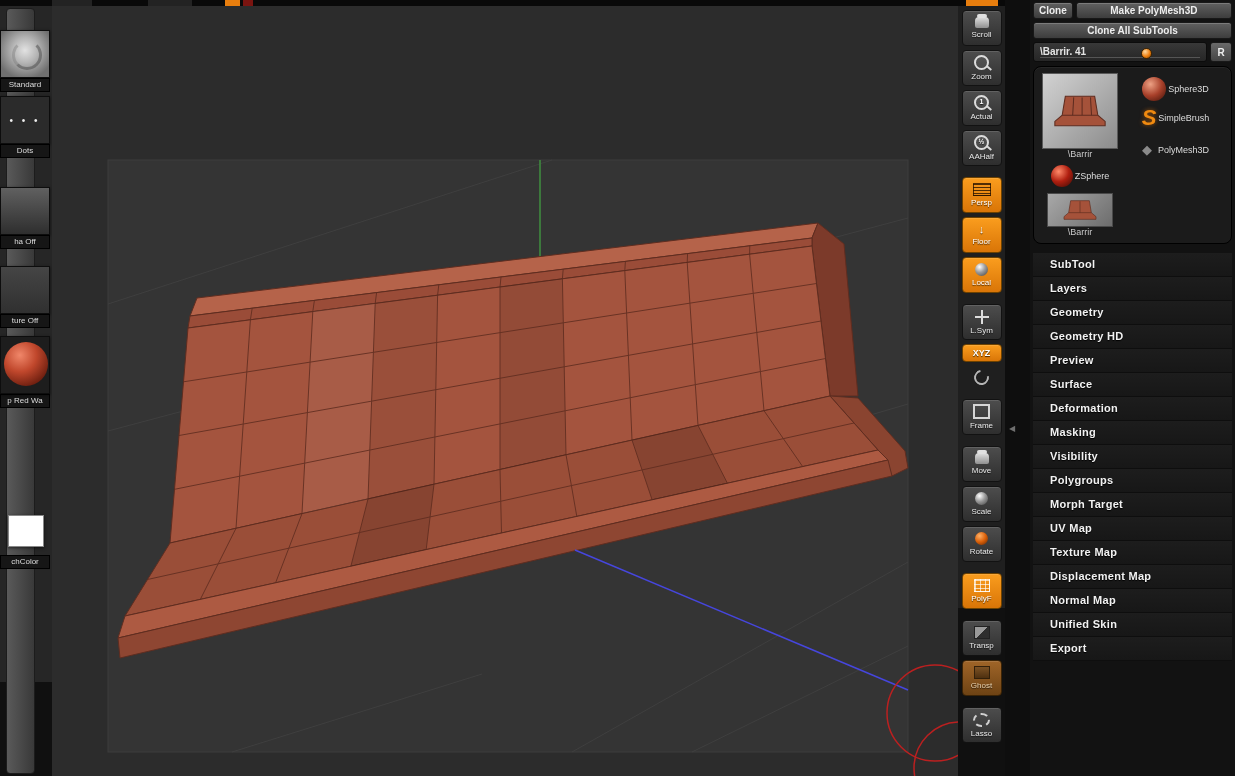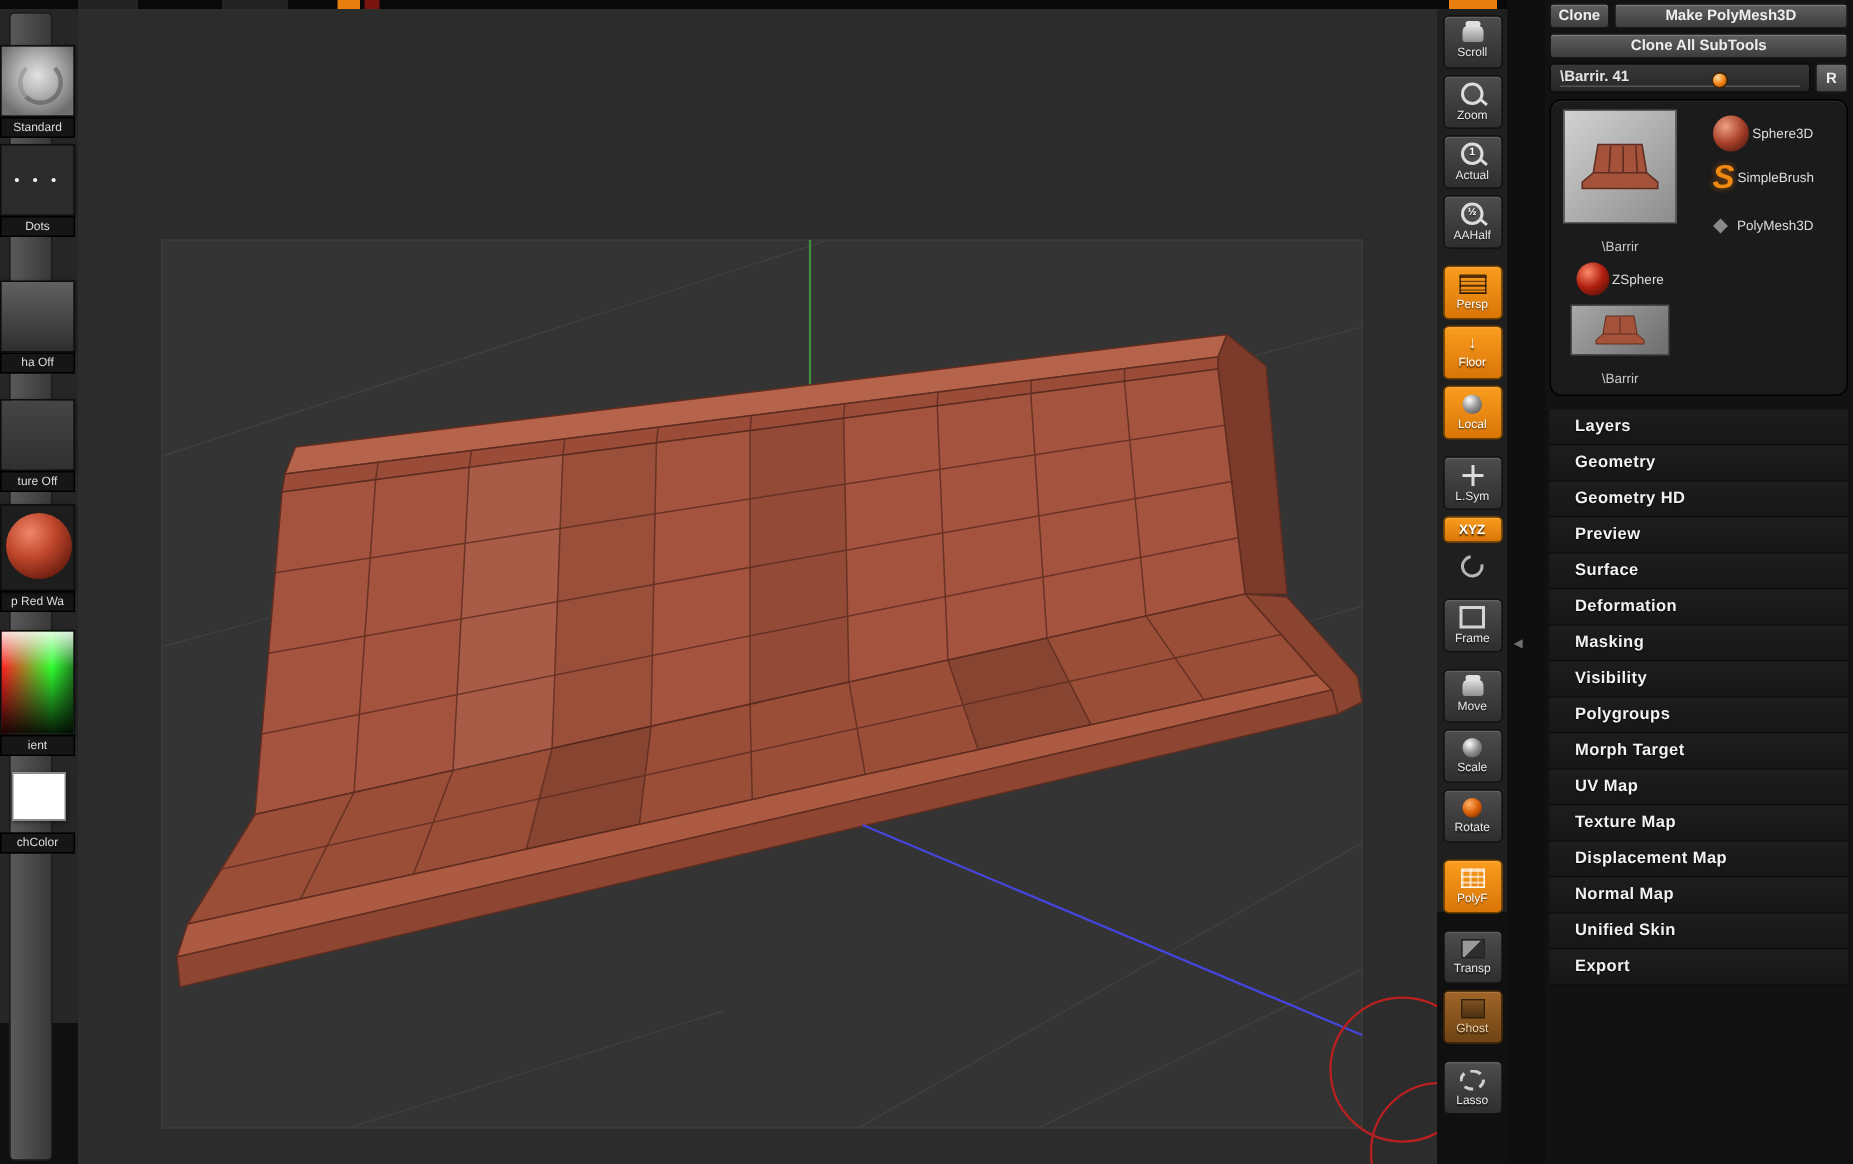--- a/index.html
+++ b/index.html
@@ -96,21 +96,21 @@
 
   .thumb-box{background:#1b1b1b;border:1px solid #000;border-radius:8px;padding:6px;display:flex;gap:6px;
         box-shadow:inset 0 1px 0 rgba(255,255,255,.05);}
   .thumb-col{display:flex;flex-direction:column;gap:6px;}
   .thumb-col.c1{width:80px;align-items:center;}
   .thumb-col.c2{flex:1;align-items:center;}
   .big-thumb{width:74px;height:74px;border:1px solid #5a5a5a;background:linear-gradient(135deg,#d2d2d2,#8c8c8c);
         display:flex;align-items:center;justify-content:center;}
   .small-thumb{width:64px;height:32px;border:1px solid #4a4a4a;background:linear-gradient(135deg,#a8a8a8,#6d6d6d);
         display:flex;align-items:center;justify-content:center;}
-  .thumb-label{font-size:9px;color:#c9c9c9;text-align:center;margin-top:10px;}
+  .thumb-label{font-size:9px;color:#c9c9c9;text-align:center;margin-top:0;}
   .mini{display:flex;flex-direction:row;align-items:center;gap:2px;}
   .mini-label{font-size:9px;color:#ddd;text-align:center;}
   .sphere-3d{width:24px;height:24px;border-radius:50%;background:radial-gradient(circle at 35% 30%,#eda184,#a8402a 50%,#3c0f06);}
   .sphere-z{width:22px;height:22px;border-radius:50%;background:radial-gradient(circle at 35% 30%,#ff8a6a,#b01f10 48%,#380a04);}
   .s-brush{font-size:22px;line-height:22px;font-weight:bold;font-style:italic;color:#f08a10;
         text-shadow:0 0 4px rgba(240,120,0,.6);}
   .pm3d-gem{width:14px;height:14px;color:#8a8a8a;font-size:13px;line-height:14px;}
 
   .sections{margin-top:9px;}
   .section-row{height:23px;line-height:23px;padding-left:17px;color:#f2f2f2;font-weight:bold;font-size:11px;
@@ -155,24 +155,20 @@
       <div class="tray-label">ture Off</div>
     </div>
 
     <div class="tray-item" style="top:330px;">
       <div class="tray-thumb th-redwax">
           <div class="sphere"></div>
         </div>
       <div class="tray-label">p Red Wa</div>
     </div>
 
-    <div class="tray-item" style="top:414px;">
-      <div class="tray-thumb th-gradient"></div>
-      <div class="tray-label">ient</div>
-    </div>
 
     <div class="tray-item" style="top:509px;">
       <div class="tray-thumb th-switch"></div>
       <div class="tray-label" style="margin-top:8px;">chColor</div>
     </div>
   </div>
 
   <div class="canvas">
     <svg width="906" height="770" viewBox="0 0 906 770">
 
@@ -397,20 +393,21 @@
           <div class="mini-label">SimpleBrush</div>
         </div>
         <div class="mini" style="margin-top:8px;">
           <div class="pm3d-gem">◆</div>
           <div class="mini-label">PolyMesh3D</div>
         </div>
       </div>
     </div>
 
     <div class="sections">
+      <div class="section-row">SubTool</div>
       <div class="section-row">Layers</div>
       <div class="section-row">Geometry</div>
       <div class="section-row">Geometry HD</div>
       <div class="section-row">Preview</div>
       <div class="section-row">Surface</div>
       <div class="section-row">Deformation</div>
       <div class="section-row">Masking</div>
       <div class="section-row">Visibility</div>
       <div class="section-row">Polygroups</div>
       <div class="section-row">Morph Target</div>

